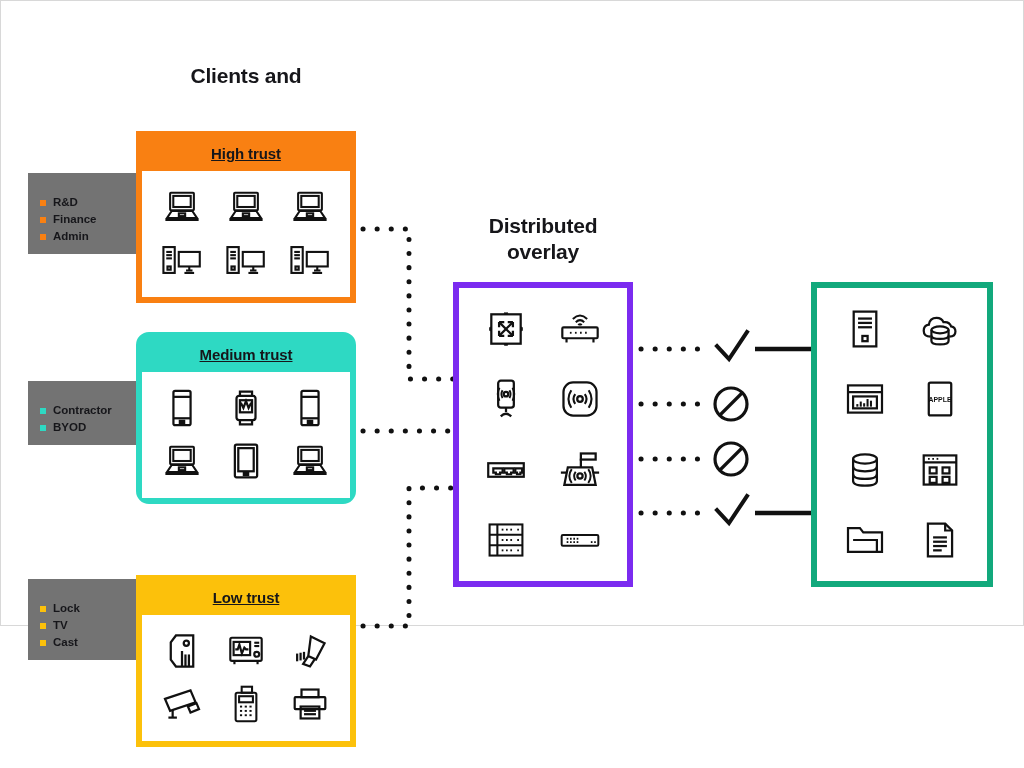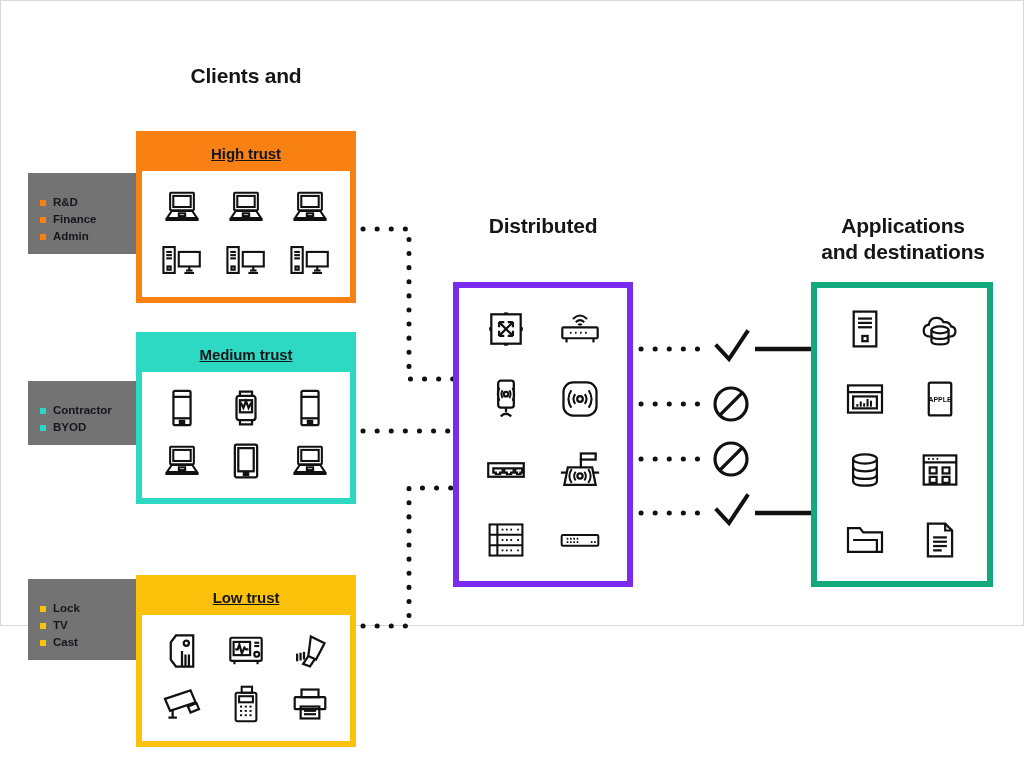--- a/index.html
+++ b/index.html
@@ -60,21 +60,21 @@
     grid-auto-rows: 1fr;
     justify-items: center;
     align-items: center;
     row-gap: 2px;
   }
 
   #box-high   { top: 130px; border-color: #F98012; }
   #box-high   .trust-head { background: #F98012; }
   #box-high   .trust-body { height: 126px; }
 
-  #box-medium { top: 331px; border-color: #2ED9C3; }
+  #box-medium { top: 331px; border-color: #2ED9C3; border-radius: 13px; }
   #box-medium .trust-head { background: #2ED9C3; }
   #box-medium .trust-body { height: 126px; }
 
   #box-low    { top: 531px; border-color: #FCC10B; margin-top: 43px; }
   #box-low    .trust-head { background: #FCC10B; }
   #box-low    .trust-body { height: 126px; }
 
   
   .legend {
     position: absolute;
@@ -155,24 +155,21 @@
 </head>
 <body>
 
 <div id="canvas">
 
   <div class="col-title" id="title-clients">
     <div>Clients and</div>
   </div>
   <div class="col-title" id="title-overlay">
     <div>Distributed</div>
-  </div>
-  <div class="col-title" id="title-apps">
-    <div>Applications</div>
-    <div>and destinations</div>
+    <div>overlay</div>
   </div>
 
   <svg id="wires" viewBox="0 0 1024 768">
     <g stroke="#111111" stroke-width="5" stroke-linecap="round" fill="none" stroke-dasharray="0.1 14">
 
       <path d="M362 228 L408 228 L408 378 L452 378"></path>
 
       <path d="M362 430 L450 430"></path>
 
       <path d="M362 625 L408 625 L408 487 L452 487"></path>

